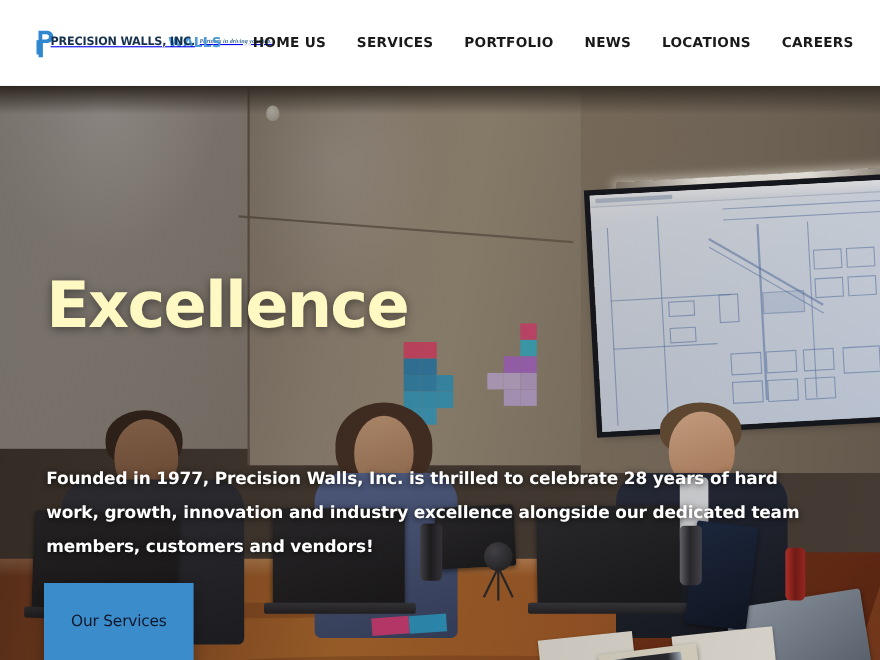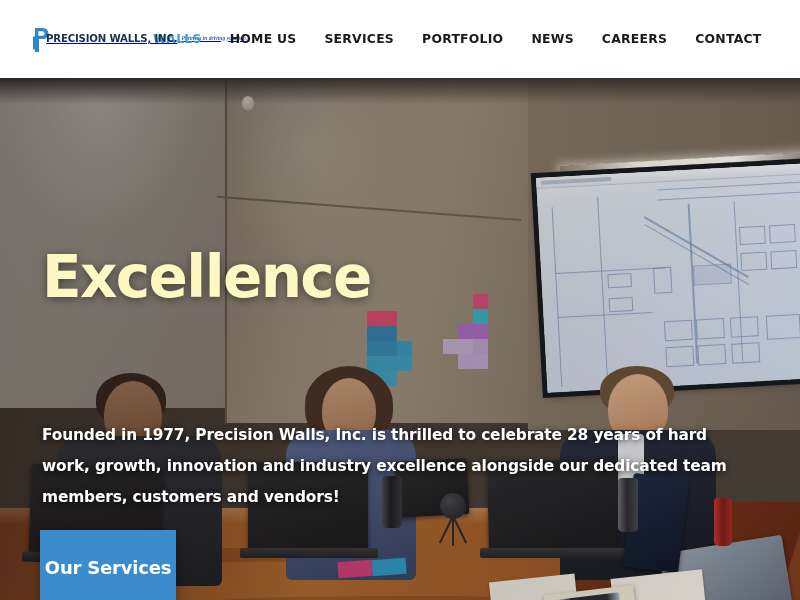--- a/index.html
+++ b/index.html
@@ -215,21 +215,21 @@
   }
   .cta{
     position:absolute; left:40px; top:452px; width:136px; height:90px;
     background:#3a8ccb; border:none; cursor:pointer;
     display:flex; align-items:flex-start; justify-content:center;
     padding-top:27px;
     box-shadow:0 3px 12px rgba(0,0,0,0.30);
   }
   .cta span{
     font-family:"DejaVu Sans", sans-serif;
-    font-size:18px; font-weight:bold; color:#ffffff; letter-spacing:-0.2px;
+    font-size:14px; font-weight:normal; color:#0f172a; letter-spacing:-0.2px;
   }
 </style>
 </head>
 <body>
 
 <header class="header">
 
   <a class="logo-wrap" href="#">
     <span class="logo-mark">
       <svg width="16" height="26" viewBox="0 0 16 26" aria-hidden="true">
@@ -243,20 +243,21 @@
       <span class="logo-tag">Partners in driving your job.</span>
     </span>
   </a>
 
   <nav class="nav">
     <a class="nav-item active" href="#">WALLS</a>
     <a class="nav-item" href="#">HOME US</a>
     <a class="nav-item" href="#">SERVICES</a>
     <a class="nav-item" href="#">PORTFOLIO</a>
     <a class="nav-item" href="#">NEWS</a>
+    <a class="nav-item" href="#">LOCATIONS</a>
     <a class="nav-item" href="#">CAREERS</a>
     <a class="nav-item" href="#">CONTACT</a>
   </nav>
 </header>
 
 <section class="hero">
 
   <div class="hero-photo">
 
     <div class="wall-left"></div>

